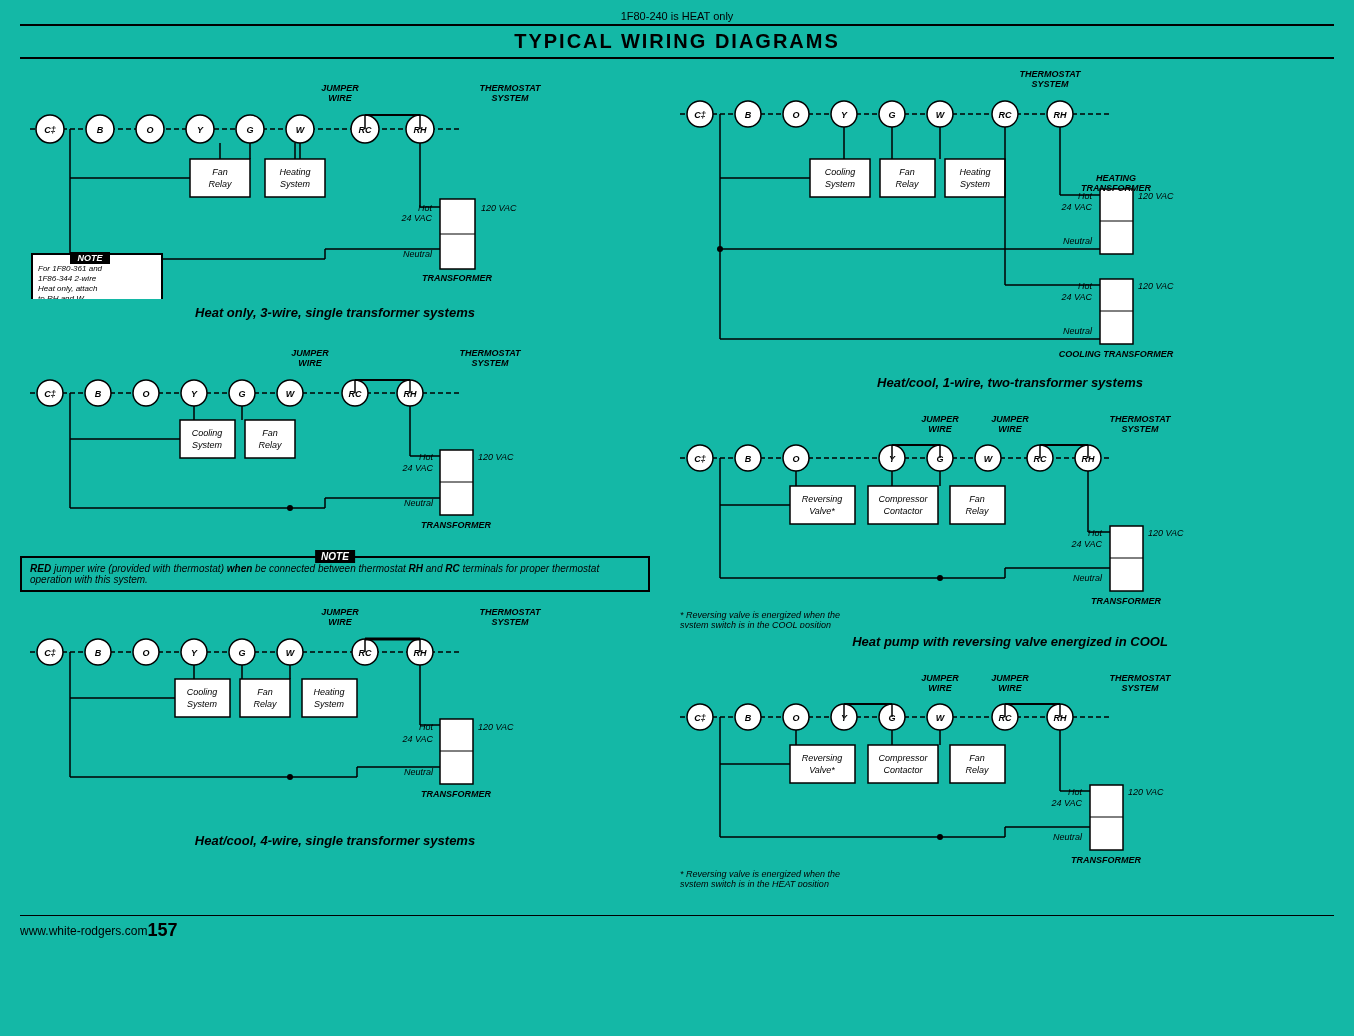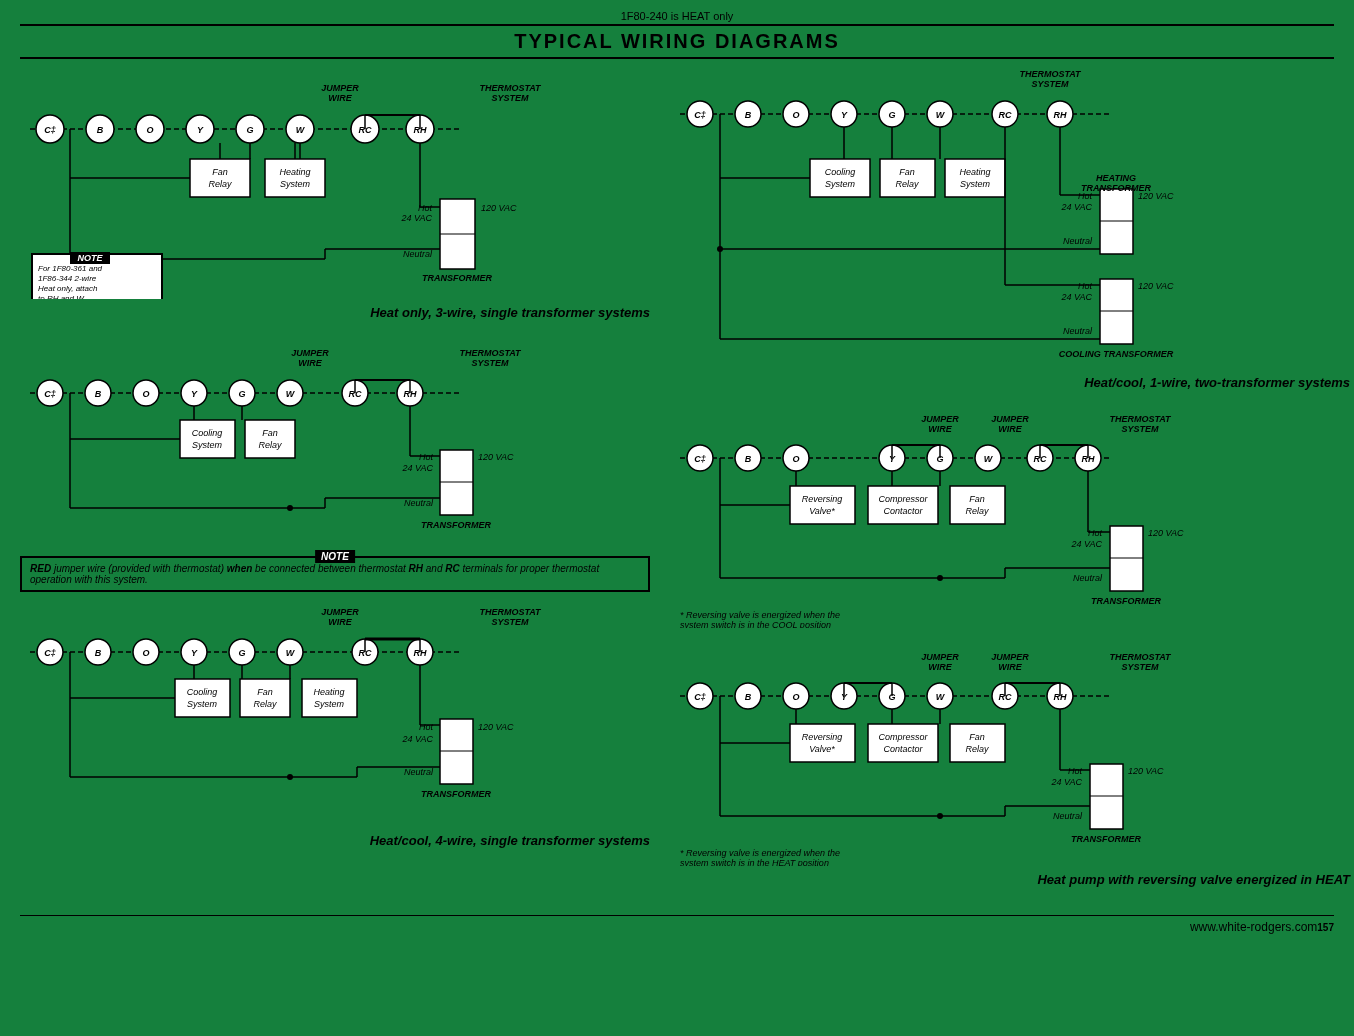--- a/index.html
+++ b/index.html
@@ -8,21 +8,21 @@
       font-family: Arial, sans-serif;
       font-size: 11px;
       width: 1354px;
       min-height: 1036px;
       position: relative;
       overflow: hidden;
     }
     .page {
       width: 1354px;
       min-height: 1036px;
-      background: #15803d;
+      background: #14b8a6;
       padding: 10px 20px;
       position: relative;
     }
     .top-note {
       text-align: center;
       font-size: 11px;
       margin-bottom: 2px;
     }
     .main-title {
       text-align: center;
@@ -42,39 +42,39 @@
     }
     
     .diagram-section {
       margin-bottom: 18px;
       position: relative;
       font-style: italic;
     }
     .diagram-caption {
       font-size: 13px;
       font-weight: bold;
-      text-align: right;
+      text-align: center;
       margin-top: 6px;
     }
     svg {
       display: block;
     }
     .footer {
       text-align: center;
       margin-top: 10px;
       font-size: 12px;
       display: flex;
-      justify-content: flex-end;
+      justify-content: flex-start;
       align-items: center;
       border-top: 1px solid #000;
       padding-top: 4px;
     }
     .page-num {
       font-weight: bold;
-      font-size: 10px;
+      font-size: 18px;
     }
   </style>
 </head>
 <body>
 
 <div class="page">
   <div class="top-note">1F80-240 is HEAT only</div>
   <div class="main-title">TYPICAL WIRING DIAGRAMS</div>
 
   <div class="content-area">
@@ -436,20 +436,21 @@
 
           <line x1="418" y1="63" x2="418" y2="124" stroke="#000" stroke-width="1.5"></line>
           <line x1="418" y1="124" x2="440" y2="124" stroke="#000" stroke-width="1.5"></line>
           <line x1="335" y1="170" x2="335" y2="160" stroke="#000" stroke-width="1.5"></line>
           <line x1="335" y1="160" x2="440" y2="160" stroke="#000" stroke-width="1.5"></line>
           <circle cx="270" cy="170" r="3" fill="#000"></circle>
 
           <text x="10" y="210" font-size="9">* Reversing valve is energized when the</text>
           <text x="10" y="220" font-size="9">system switch is in the COOL position</text>
         </svg>
+        <div class="diagram-caption">Heat pump with reversing valve energized in COOL</div>
       </div>
 
       <div class="diagram-section">
         <svg width="680" height="220">
           <text x="270" y="14" text-anchor="middle" font-size="9" font-weight="bold">JUMPER</text>
           <text x="270" y="24" text-anchor="middle" font-size="9" font-weight="bold">WIRE</text>
           <text x="340" y="14" text-anchor="middle" font-size="9" font-weight="bold">JUMPER</text>
           <text x="340" y="24" text-anchor="middle" font-size="9" font-weight="bold">WIRE</text>
           <text x="470" y="14" text-anchor="middle" font-size="9" font-weight="bold">THERMOSTAT</text>
           <text x="470" y="24" text-anchor="middle" font-size="9" font-weight="bold">SYSTEM</text>
@@ -509,21 +510,20 @@
 
           <line x1="390" y1="63" x2="390" y2="124" stroke="#000" stroke-width="1.5"></line>
           <line x1="390" y1="124" x2="420" y2="124" stroke="#000" stroke-width="1.5"></line>
           <line x1="335" y1="170" x2="335" y2="160" stroke="#000" stroke-width="1.5"></line>
           <line x1="335" y1="160" x2="420" y2="160" stroke="#000" stroke-width="1.5"></line>
           <circle cx="270" cy="170" r="3" fill="#000"></circle>
 
           <text x="10" y="210" font-size="9">* Reversing valve is energized when the</text>
           <text x="10" y="220" font-size="9">system switch is in the HEAT position</text>
         </svg>
-        <div class="diagram-caption">Heat pump with reversing valve energized in HEAT</div>
       </div>
 
     </div>
   </div>
 
   <div class="footer">
     <span>www.white-rodgers.com</span>
     <span class="page-num">157</span>
   </div>
 </div>

